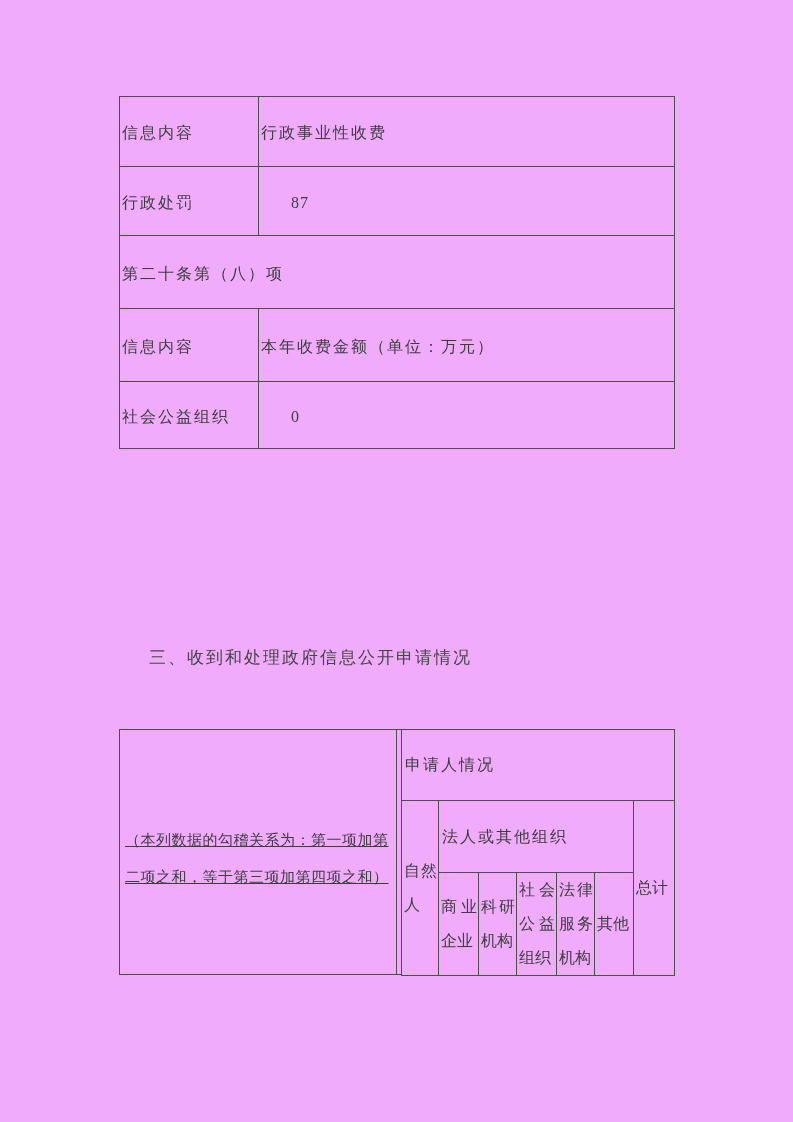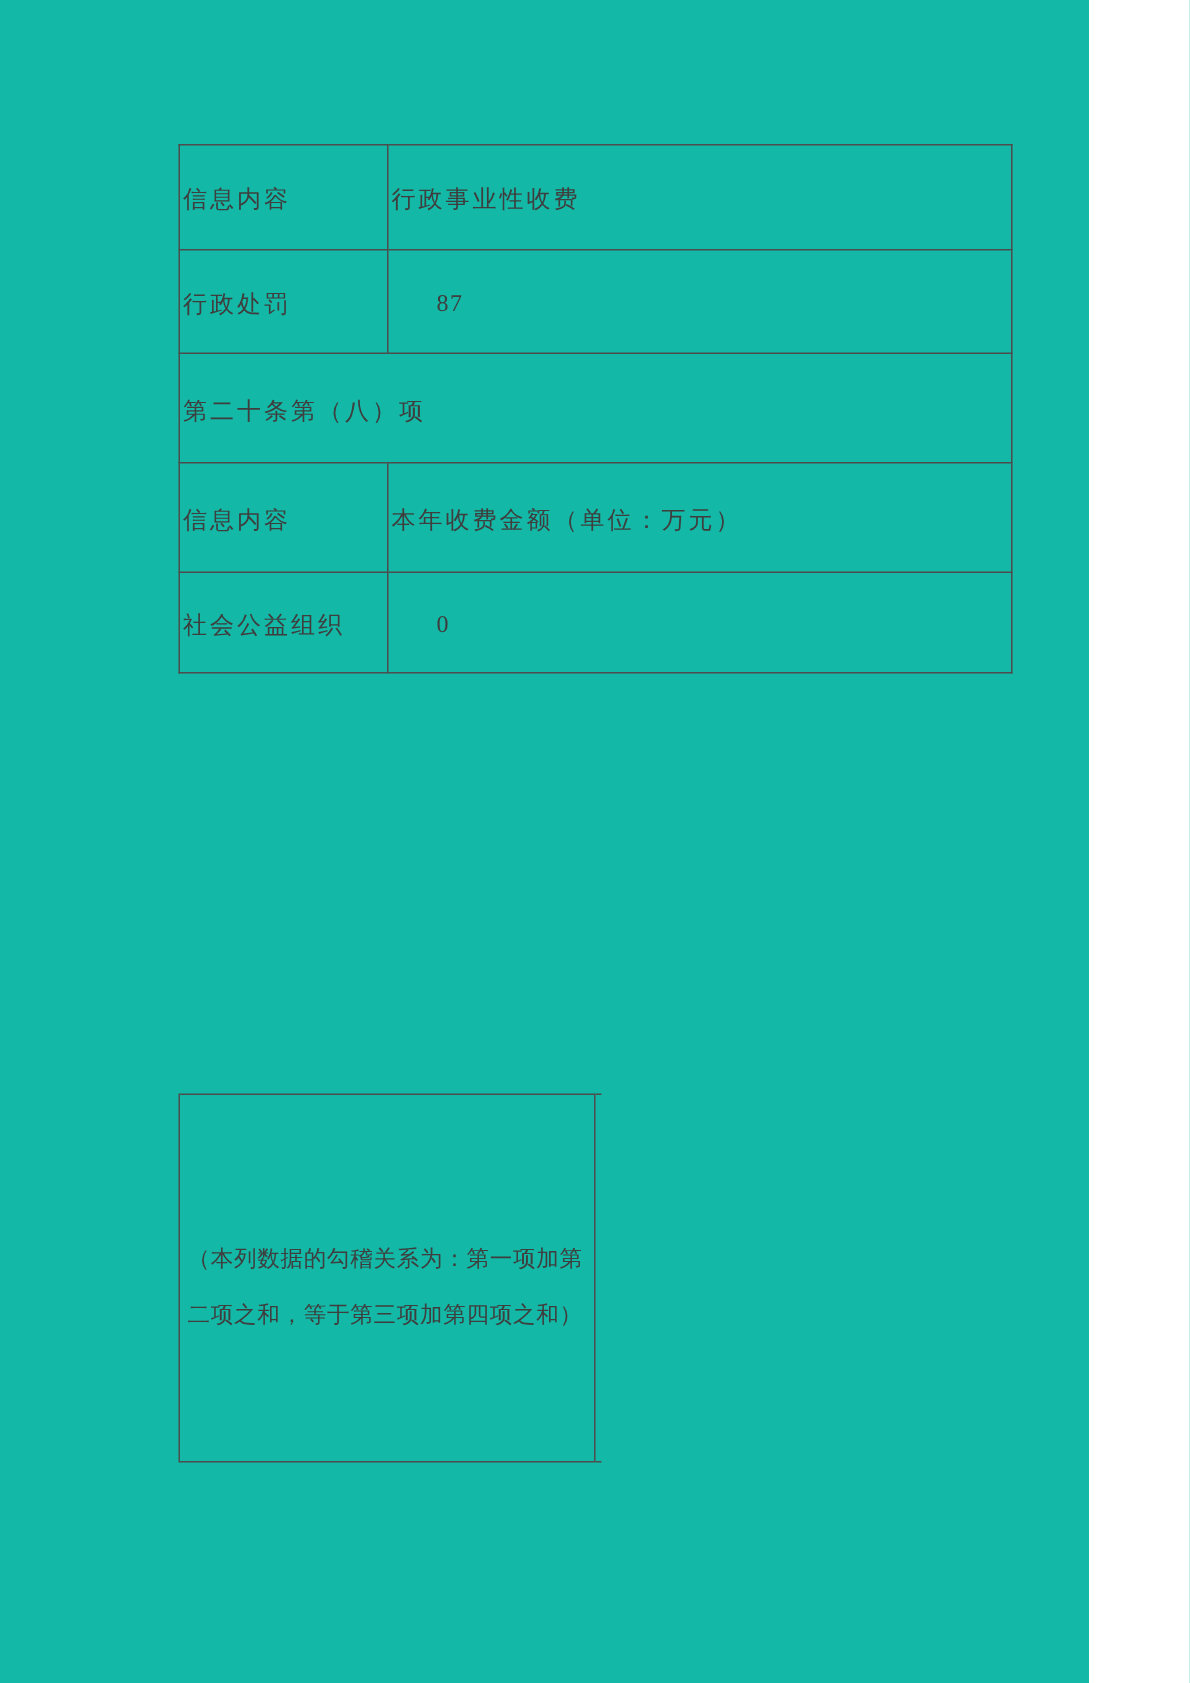--- a/index.html
+++ b/index.html
@@ -1,21 +1,21 @@
 <!DOCTYPE html>
 <html><head>
 <meta charset="utf-8">
 <style>
   * { box-sizing: border-box; margin: 0; padding: 0; }
   html, body { background: #ffffff; }
   .page {
     position: relative;
-    width: 726px;
+    width: 793px;
     height: 1122px;
-    background: #14b8a6;
+    background: #f0abfc;
     font-family: "Liberation Serif", "DejaVu Serif", serif;
     color: #3e3e3e;
     overflow: hidden;
   }
 
   
   table.t1 {
     position: absolute;
     left: 119px;
     top: 96px;
@@ -58,20 +58,21 @@
   .t2-note {
     flex: none;
     width: 278px;
     border: 1px solid #4d4d4d;
     display: flex;
     align-items: center;
     font-size: 15px;
     line-height: 37px;
     letter-spacing: 0.5px;
     padding: 14px 3px 0 5px;
+    text-decoration: underline;
   }
   .t2-gap {
     flex: none;
     width: 4px;
     border-top: 1px solid #4d4d4d;
     border-bottom: 1px solid #4d4d4d;
   }
   table.t2t {
     flex: none;
     width: 274px;
@@ -120,21 +121,50 @@
         <td>信息内容</td>
         <td>本年收费金额（单位：万元）</td>
       </tr>
       <tr style="height:67px">
         <td>社会公益组织</td>
         <td class="val">0</td>
       </tr>
     </tbody>
   </table>
 
+  <div class="heading">三、收到和处理政府信息公开申请情况</div>
 
   <div class="t2">
     <div class="t2-note">
       <span>（本列数据的勾稽关系为：第一项加第二项之和，等于第三项加第四项之和）</span>
     </div>
     <div class="t2-gap"></div>
+    <table class="t2t">
+      <colgroup>
+        <col style="width:37px">
+        <col style="width:40px">
+        <col style="width:38px">
+        <col style="width:40px">
+        <col style="width:38px">
+        <col style="width:39px">
+        <col style="width:41px">
+      </colgroup>
+      <tbody>
+        <tr style="height:71px">
+          <td colspan="7" class="hdr">申请人情况</td>
+        </tr>
+        <tr style="height:72px">
+          <td rowspan="2" class="jc">自然人</td>
+          <td colspan="5" class="hdr">法人或其他组织</td>
+          <td rowspan="2" class="jc">总计</td>
+        </tr>
+        <tr style="height:102px">
+          <td class="jc">商业企业</td>
+          <td class="jc">科研机构</td>
+          <td class="jc">社会公益组织</td>
+          <td class="jc">法律服务机构</td>
+          <td class="jc">其他</td>
+        </tr>
+      </tbody>
+    </table>
   </div>
 
 </div>
 
 </body></html>

